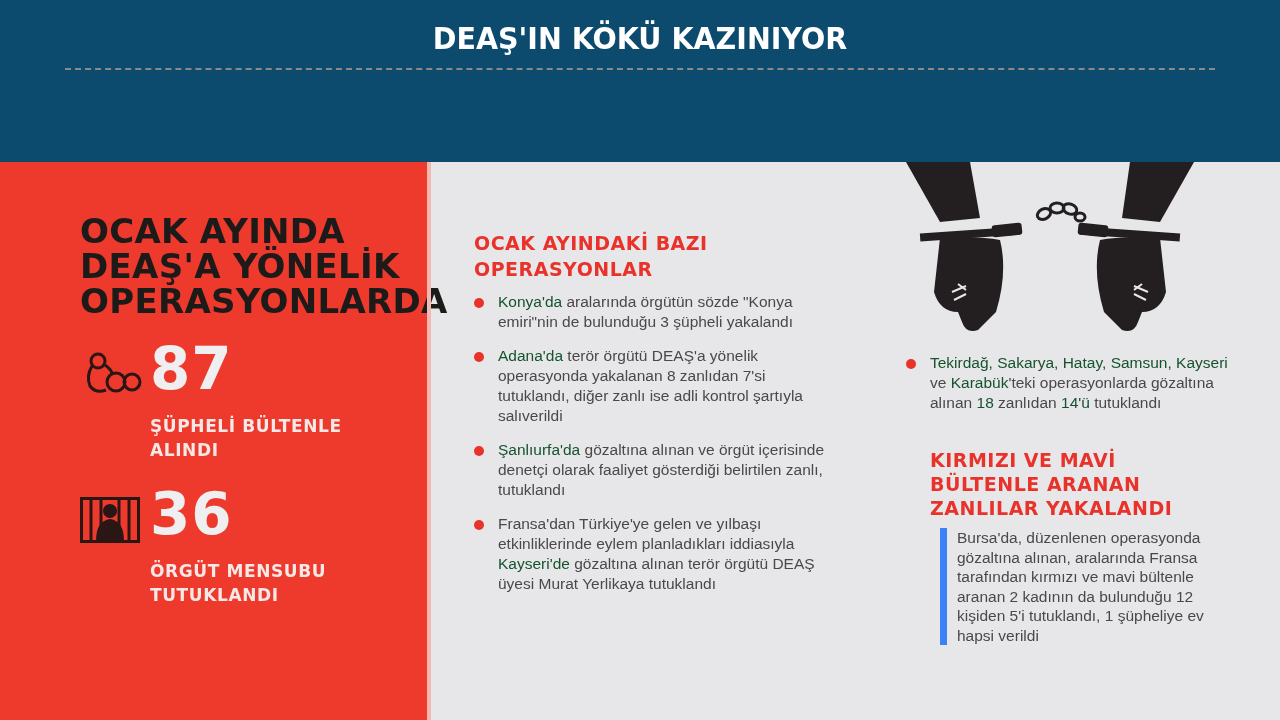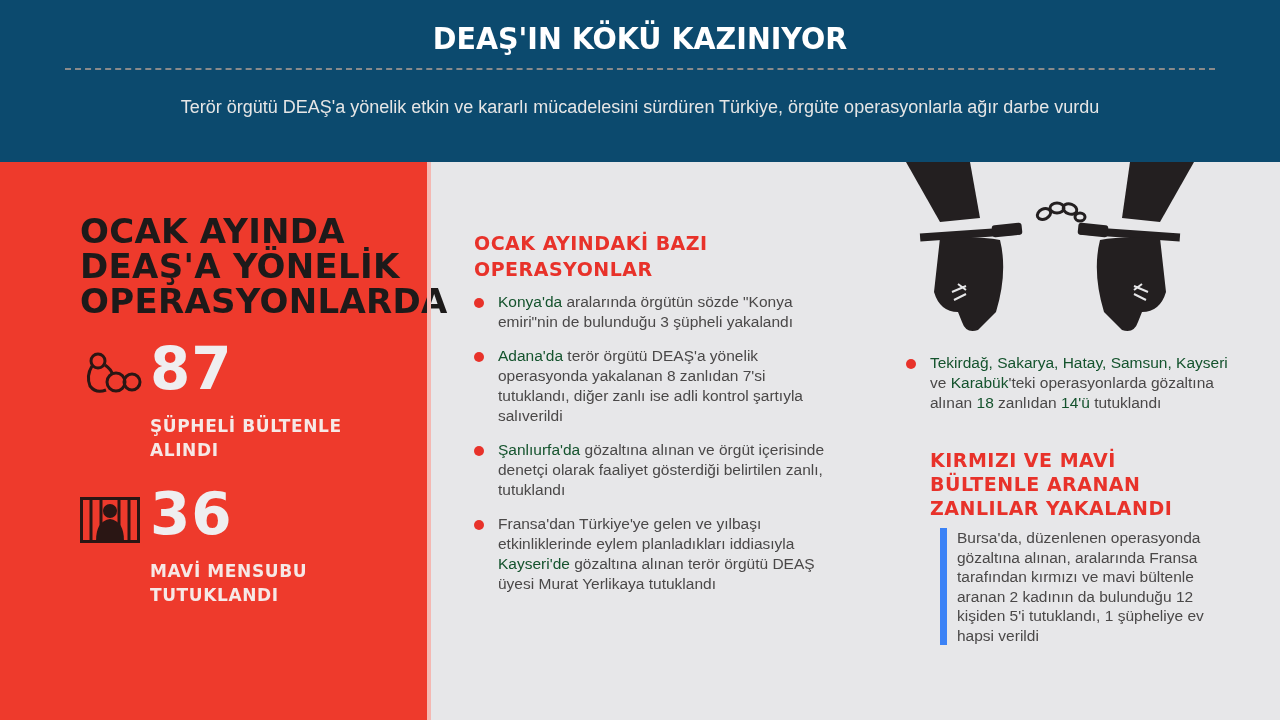--- a/index.html
+++ b/index.html
@@ -76,21 +76,20 @@
       border-left: 7px solid #3b82f6;
       color: #4a4848; font-size: 15.5px; line-height: 19.5px; width: 300px;
     }
   </style>
 </head>
 <body>
 
 <div class="header">
   <div class="title">DEAŞ'IN KÖKÜ KAZINIYOR</div>
   <div class="dashes"></div>
-  <div class="subtitle">Terör örgütü DEAŞ'a yönelik etkin ve kararlı mücadelesini sürdüren Türkiye, örgüte operasyonlarla ağır darbe vurdu</div>
 </div>
 
 <div class="left-panel">
   <div class="left-heading">
     <div>OCAK AYINDA</div>
     <div>DEAŞ'A YÖNELİK</div>
     <div>OPERASYONLARDA</div>
   </div>
 
   <div class="stat stat-1">
@@ -121,21 +120,21 @@
         <g stroke="#2a1614" stroke-width="3">
           <line x1="11" y1="2" x2="11" y2="44"></line>
           <line x1="21" y1="2" x2="21" y2="44"></line>
           <line x1="39" y1="2" x2="39" y2="44"></line>
           <line x1="49" y1="2" x2="49" y2="44"></line>
         </g>
       </svg>
     </span>
     <div class="stat-number">36</div>
     <div class="stat-label">
-      <div>MAVİ MENSUBU</div>
+      <div>ÖRGÜT MENSUBU</div>
       <div>TUTUKLANDI</div>
     </div>
   </div>
 </div>
 
 <div class="mid-col">
   <div class="section-heading">
     <div>OCAK AYINDAKİ BAZI</div>
     <div>OPERASYONLAR</div>
   </div>

